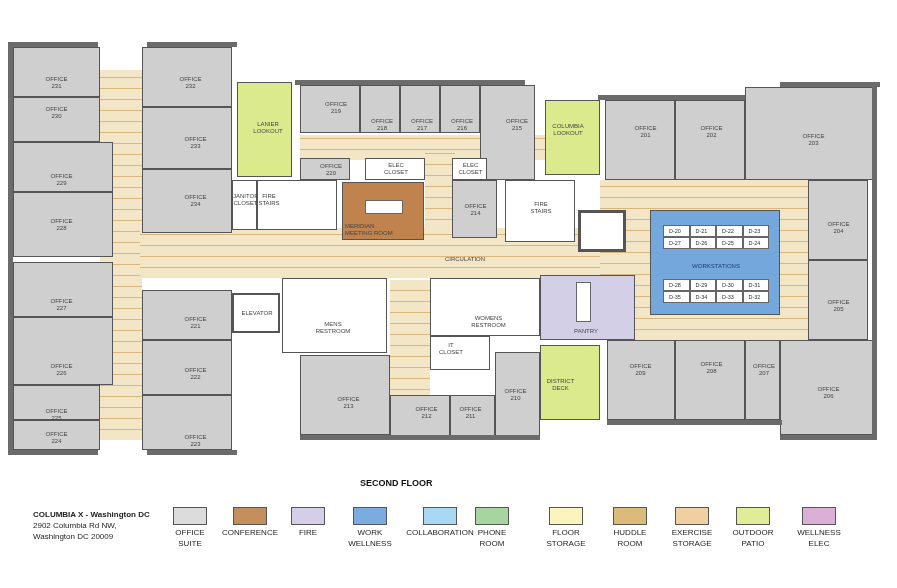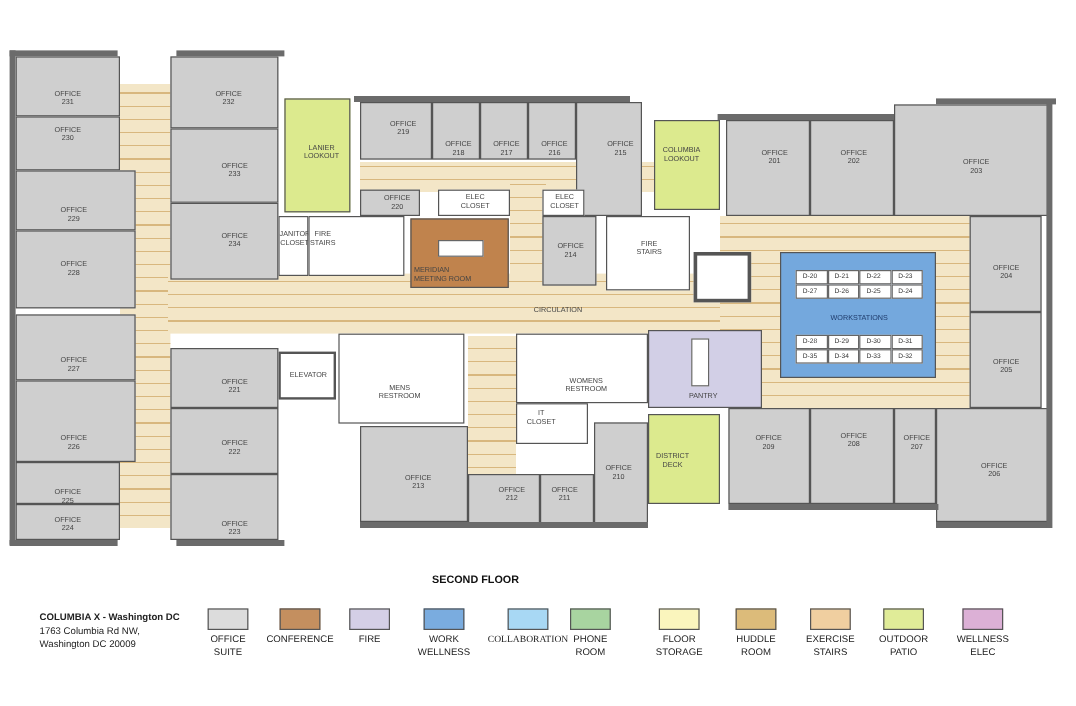--- a/index.html
+++ b/index.html
@@ -309,21 +309,21 @@
     </div>
   <div class="wall" style="left:607px;top:420px;width:175px;height:5px;"></div>
   <div class="wall" style="left:780px;top:435px;width:95px;height:5px;"></div>
   <div class="wall" style="left:872px;top:85px;width:5px;height:355px;"></div>
 </div>
 
 <div id="title">SECOND FLOOR</div>
 
 <div id="company">
   <div class="name">COLUMBIA X - Washington DC</div>
-  <div>1763 Columbia Rd NW,</div>
+  <div>2902 Columbia Rd NW,</div>
   <div>Washington DC 20009</div>
 </div>
 
 <div id="legend">
   <div class="legend-item" style="left:160px;">
       <div class="swatch" style="background:#dcdcdc;"></div>
       <div class="legend-label">OFFICE
 SUITE</div>
     </div>
   <div class="legend-item" style="left:220px;">
@@ -332,21 +332,21 @@
     </div>
   <div class="legend-item" style="left:278px;">
       <div class="swatch" style="background:#d4cfe6;"></div>
       <div class="legend-label">FIRE</div>
     </div>
   <div class="legend-item" style="left:340px;">
       <div class="swatch" style="background:#7aacdf;"></div>
       <div class="legend-label">WORK
 WELLNESS</div>
     </div>
-  <div class="legend-item" style="left:405px;width:70px;font-family:Liberation Serif, serif;">
+  <div class="legend-item" style="left:405px;width:70px;">
       <div class="swatch" style="background:#a8d8f4;"></div>
       <div class="legend-label">COLLABORATION</div>
     </div>
   <div class="legend-item" style="left:462px;">
       <div class="swatch" style="background:#a8d4a0;"></div>
       <div class="legend-label">PHONE
 ROOM</div>
     </div>
   <div class="legend-item" style="left:536px;">
       <div class="swatch" style="background:#faf5bd;"></div>
@@ -354,21 +354,21 @@
 STORAGE</div>
     </div>
   <div class="legend-item" style="left:600px;">
       <div class="swatch" style="background:#dcbb7a;"></div>
       <div class="legend-label">HUDDLE
 ROOM</div>
     </div>
   <div class="legend-item" style="left:662px;">
       <div class="swatch" style="background:#f0cfa0;"></div>
       <div class="legend-label">EXERCISE
-STAIRS</div>
+STORAGE</div>
     </div>
   <div class="legend-item" style="left:723px;">
       <div class="swatch" style="background:#e0ec98;"></div>
       <div class="legend-label">OUTDOOR
 PATIO</div>
     </div>
   <div class="legend-item" style="left:789px;">
       <div class="swatch" style="background:#dcb0d6;"></div>
       <div class="legend-label">WELLNESS
 ELEC</div>

